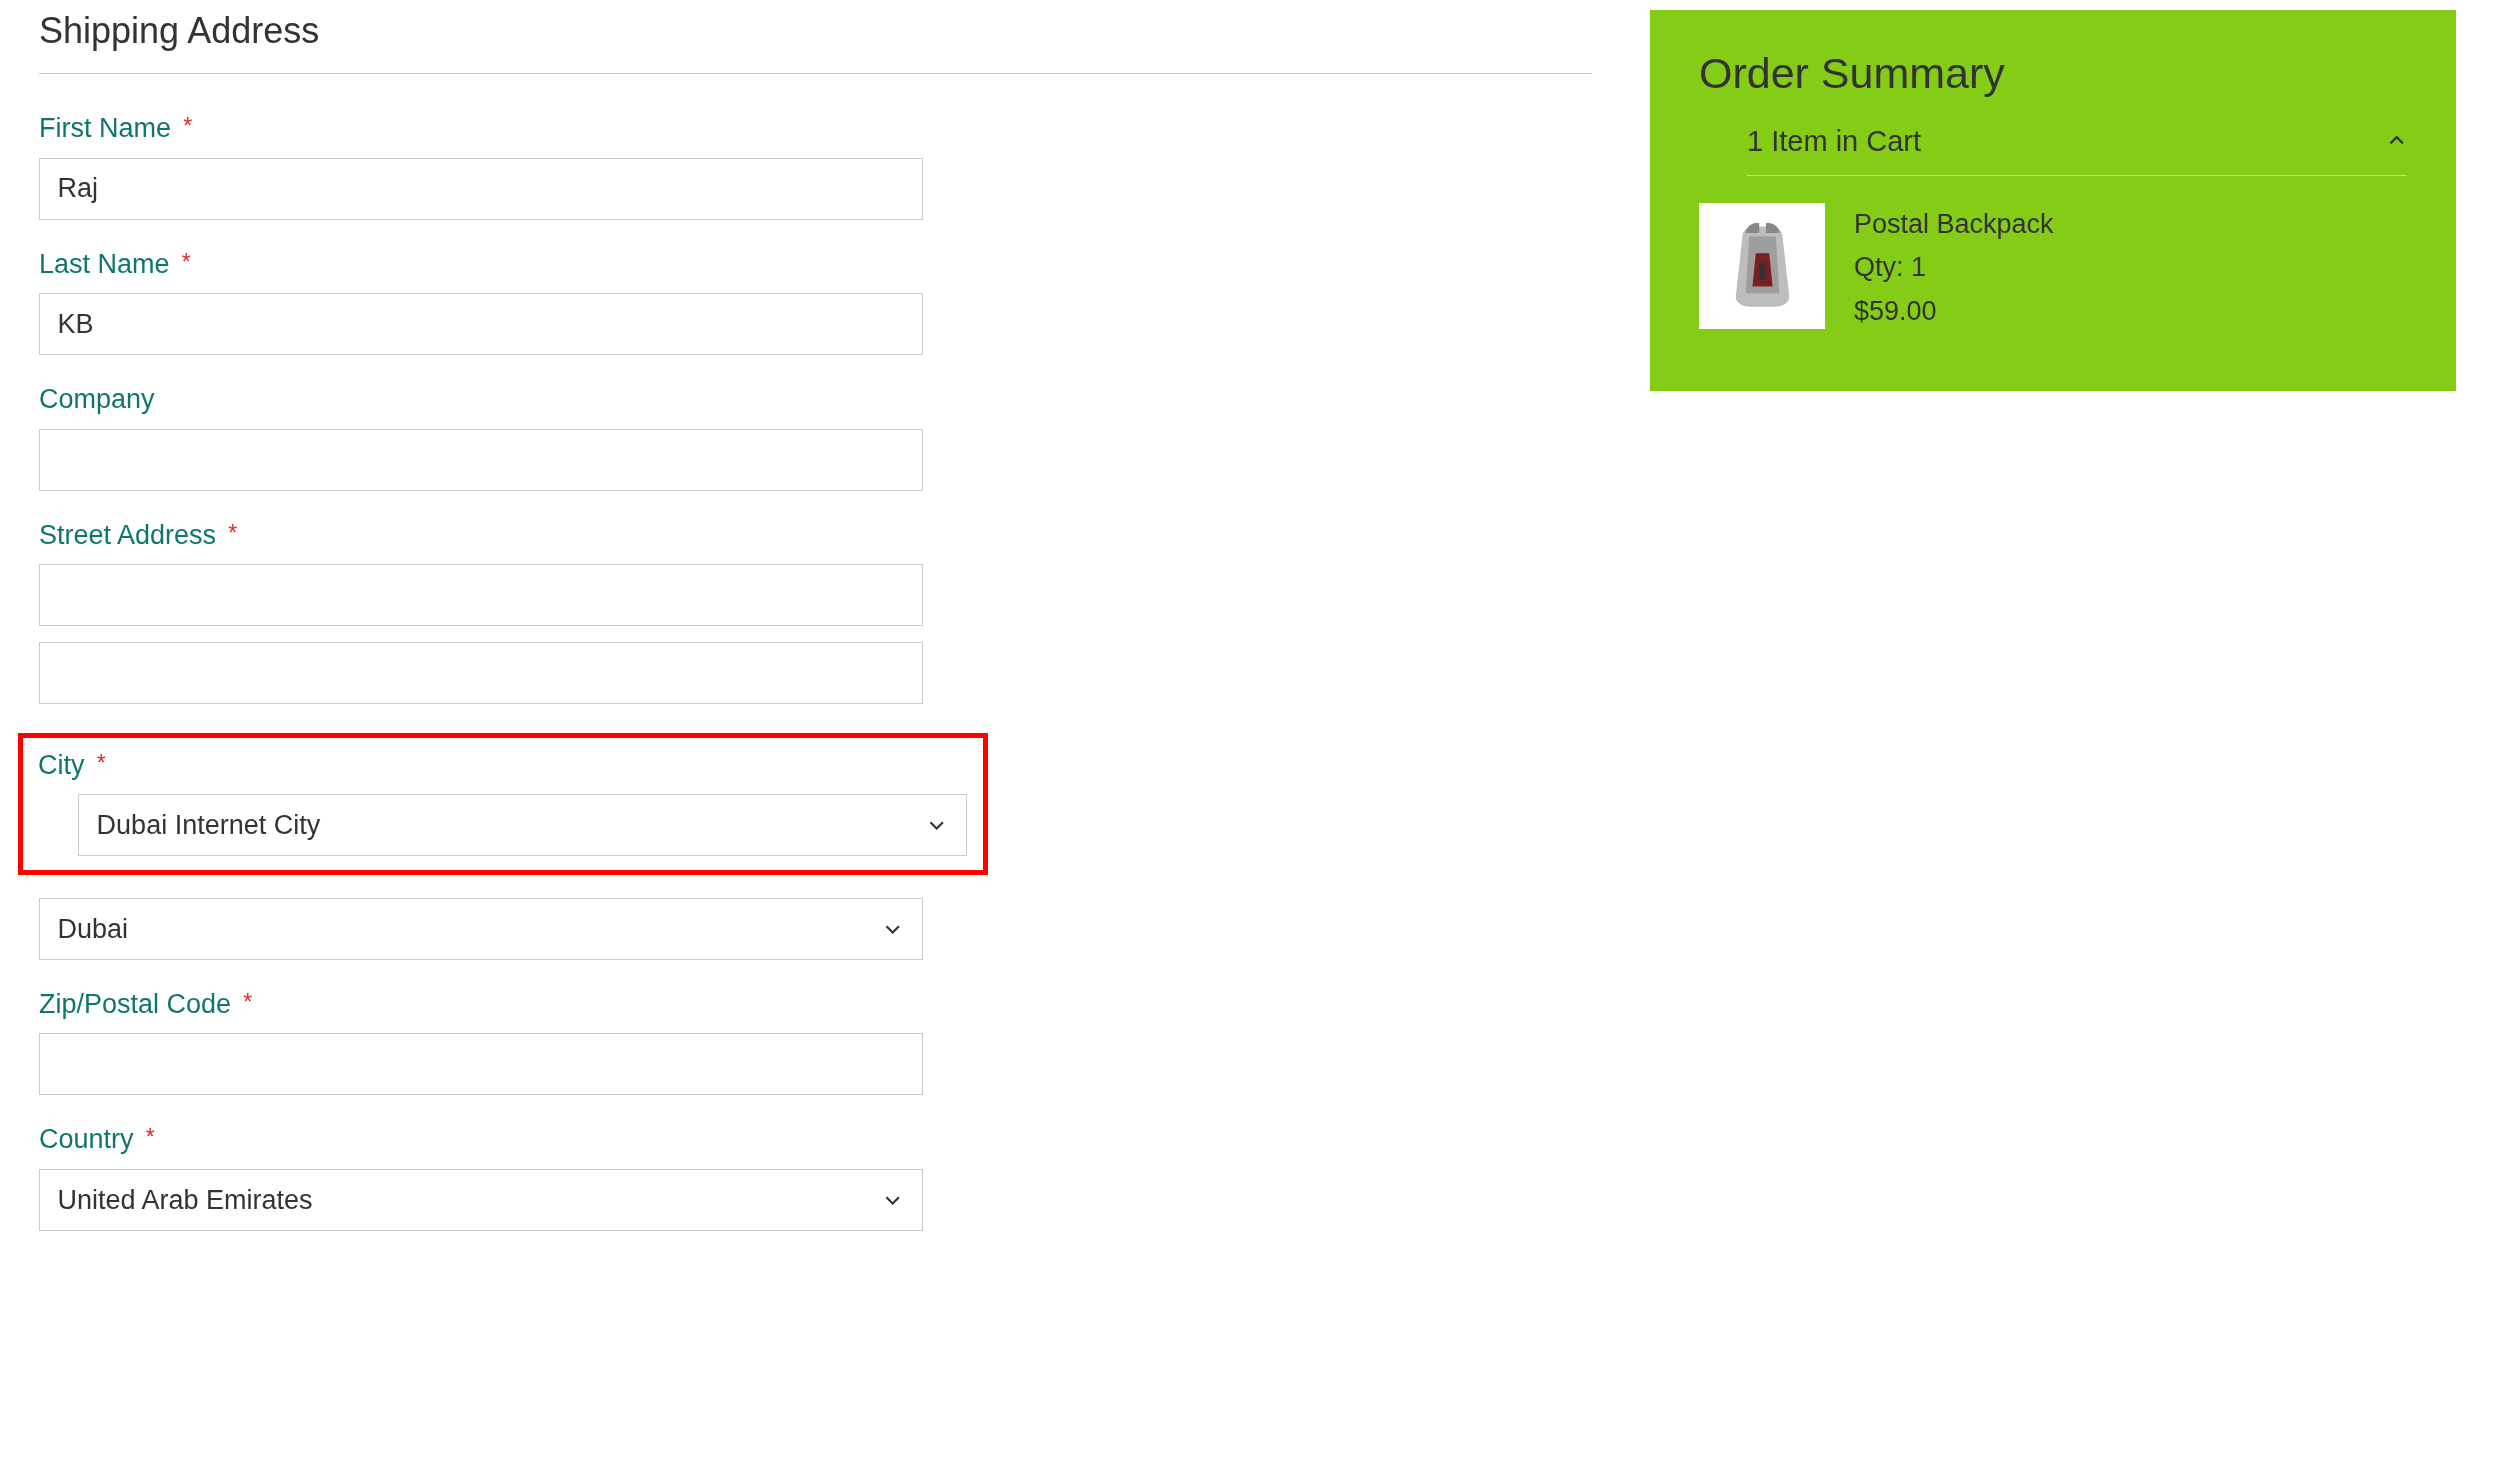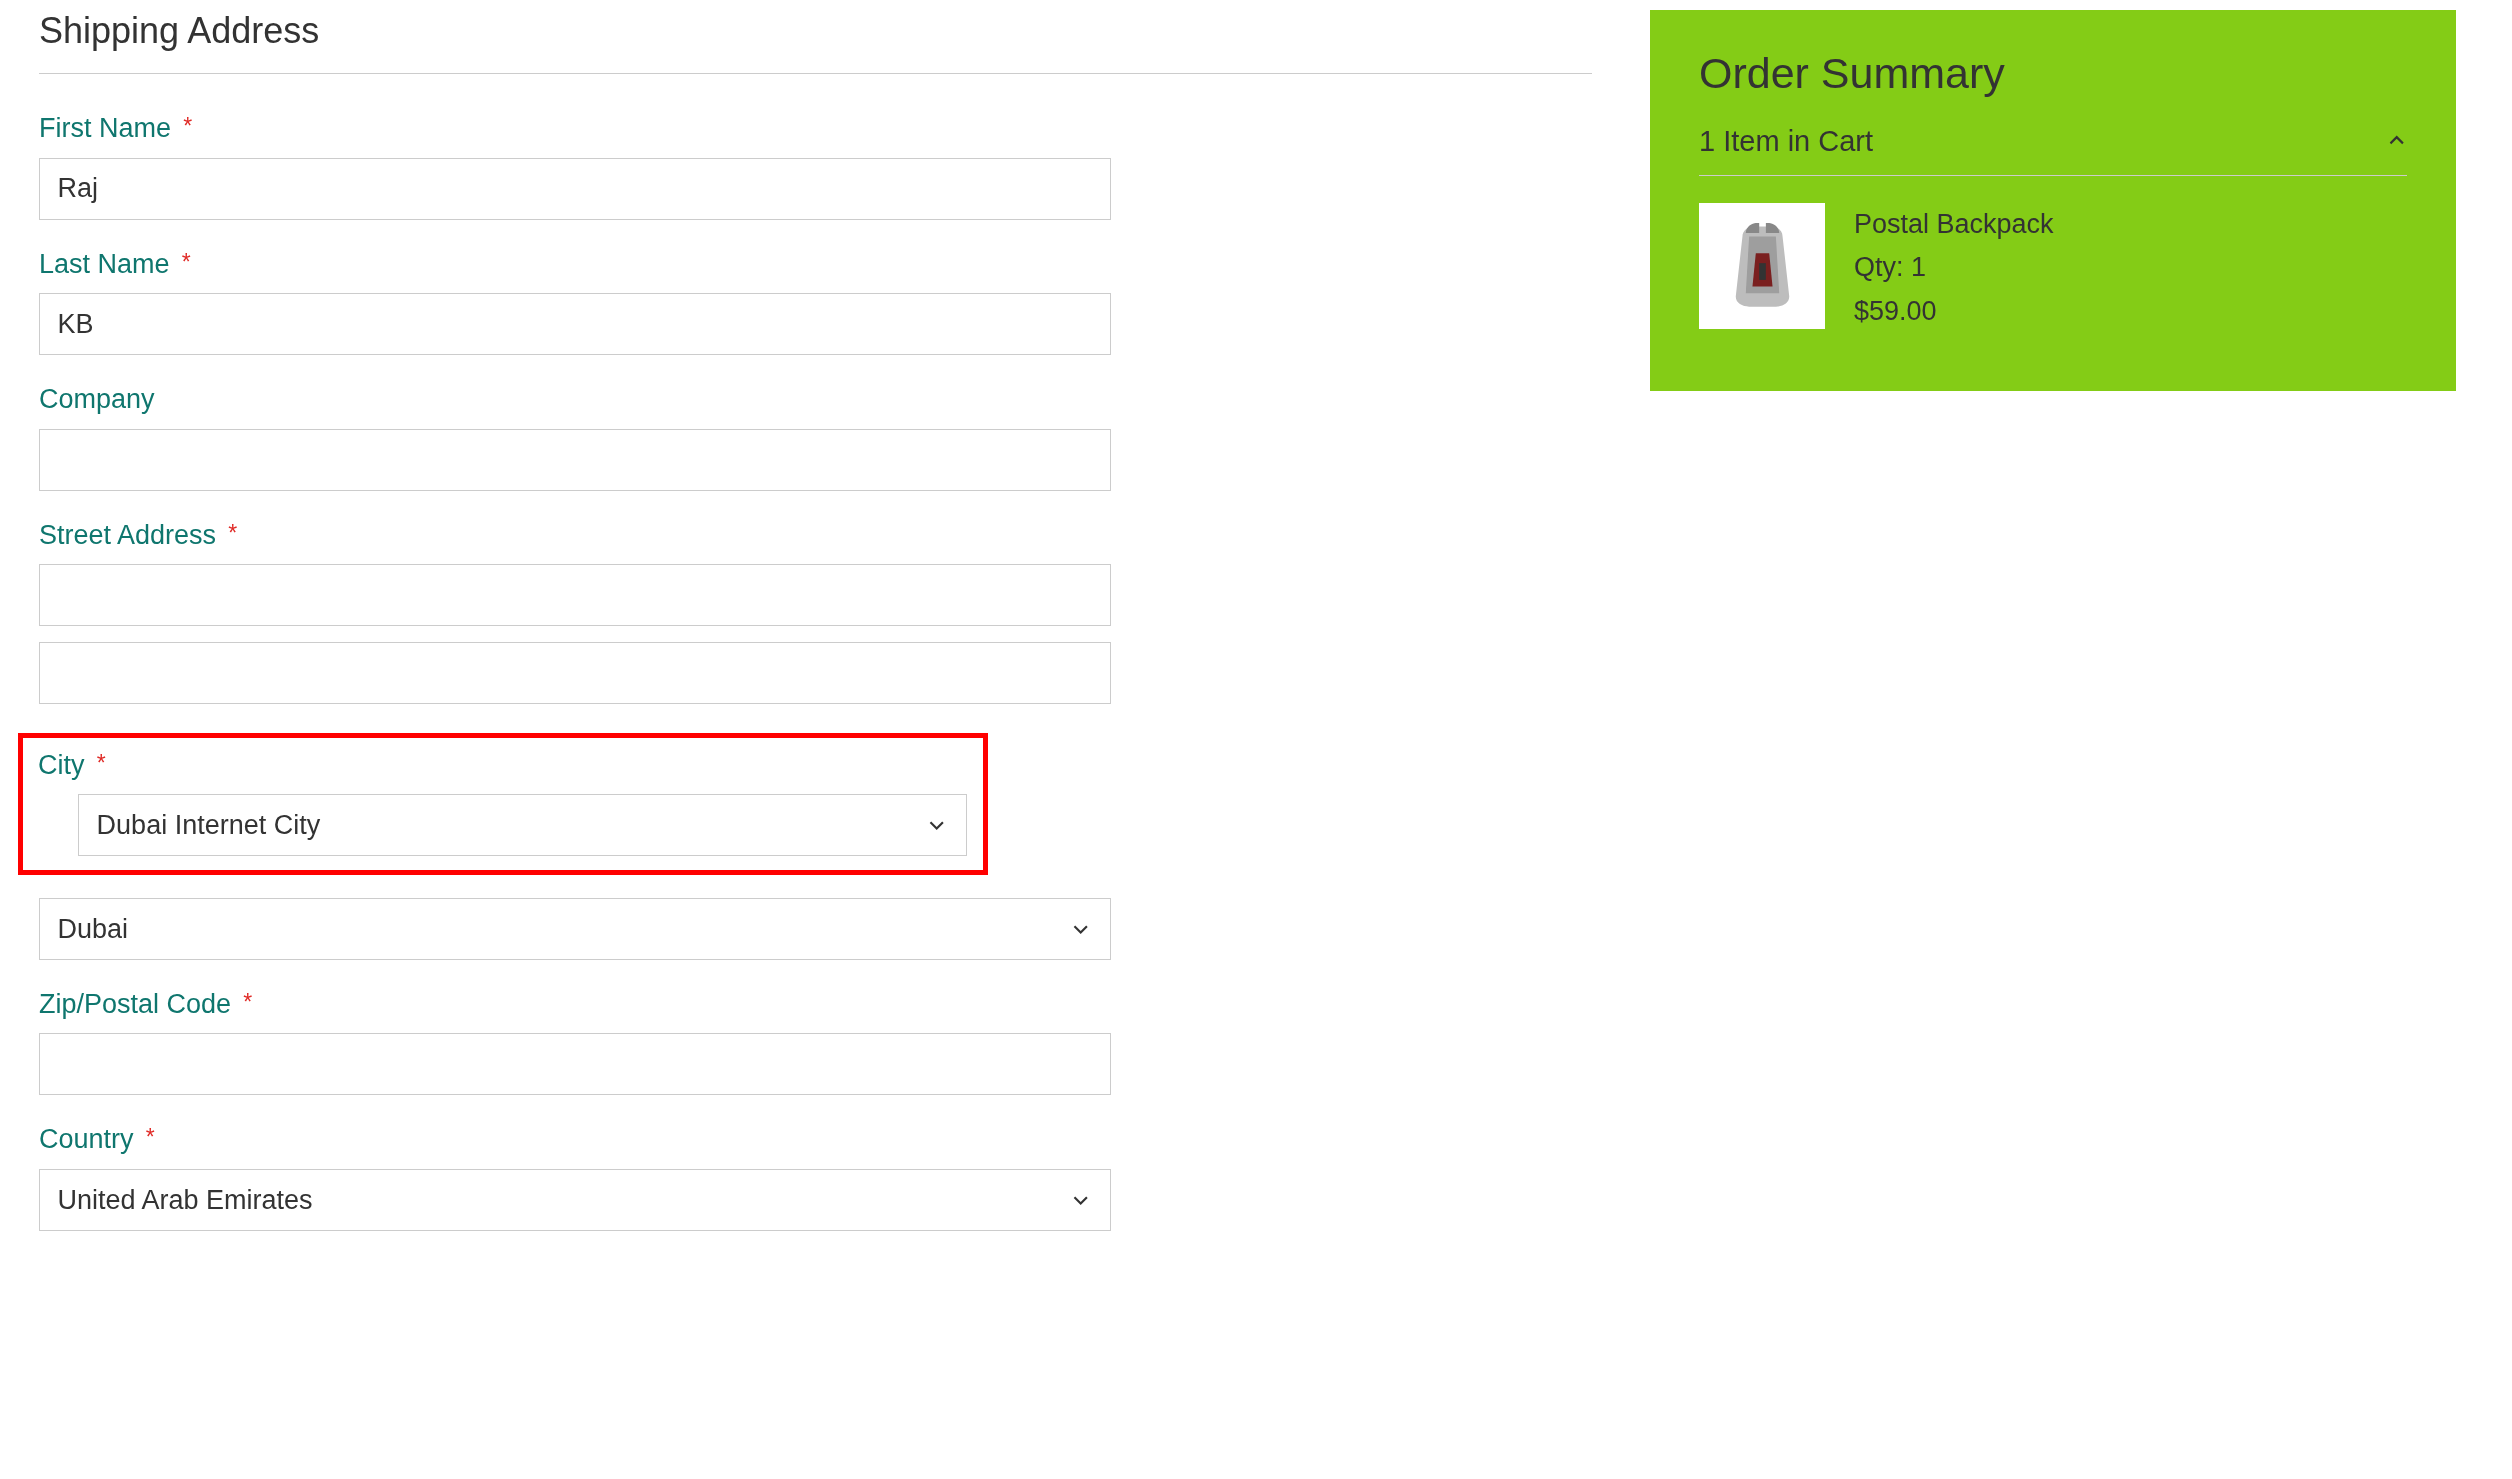--- a/index.html
+++ b/index.html
@@ -40,21 +40,21 @@
     font-weight: 400;
   }
   .required::after {
     content: " *";
     color: #e02b27;
     font-size: 23px;
     vertical-align: top;
     margin-left: 5.8px;
   }
   .control {
-    width: 1072px;
+    width: 884px;
     max-width: 100%;
   }
   .input-text,
   .select {
     width: 100%;
     height: 62px;
     border: 1px solid #ccc;
     background: #fff;
     font-size: 27px;
     color: #333;
@@ -111,20 +111,21 @@
   .cart-header {
     display: flex;
     justify-content: space-between;
     align-items: center;
     font-size: 29px;
     color: #333;
     padding-bottom: 17.5px;
     border-bottom: 1px solid #ccc;
     margin-bottom: 27px;
     cursor: pointer;
+    margin-left: 48px;
   }
   .cart-item {
     display: flex;
     gap: 29px;
   }
   .thumb {
     width: 126px;
     height: 126px;
     background: #fff;
     display: flex;

